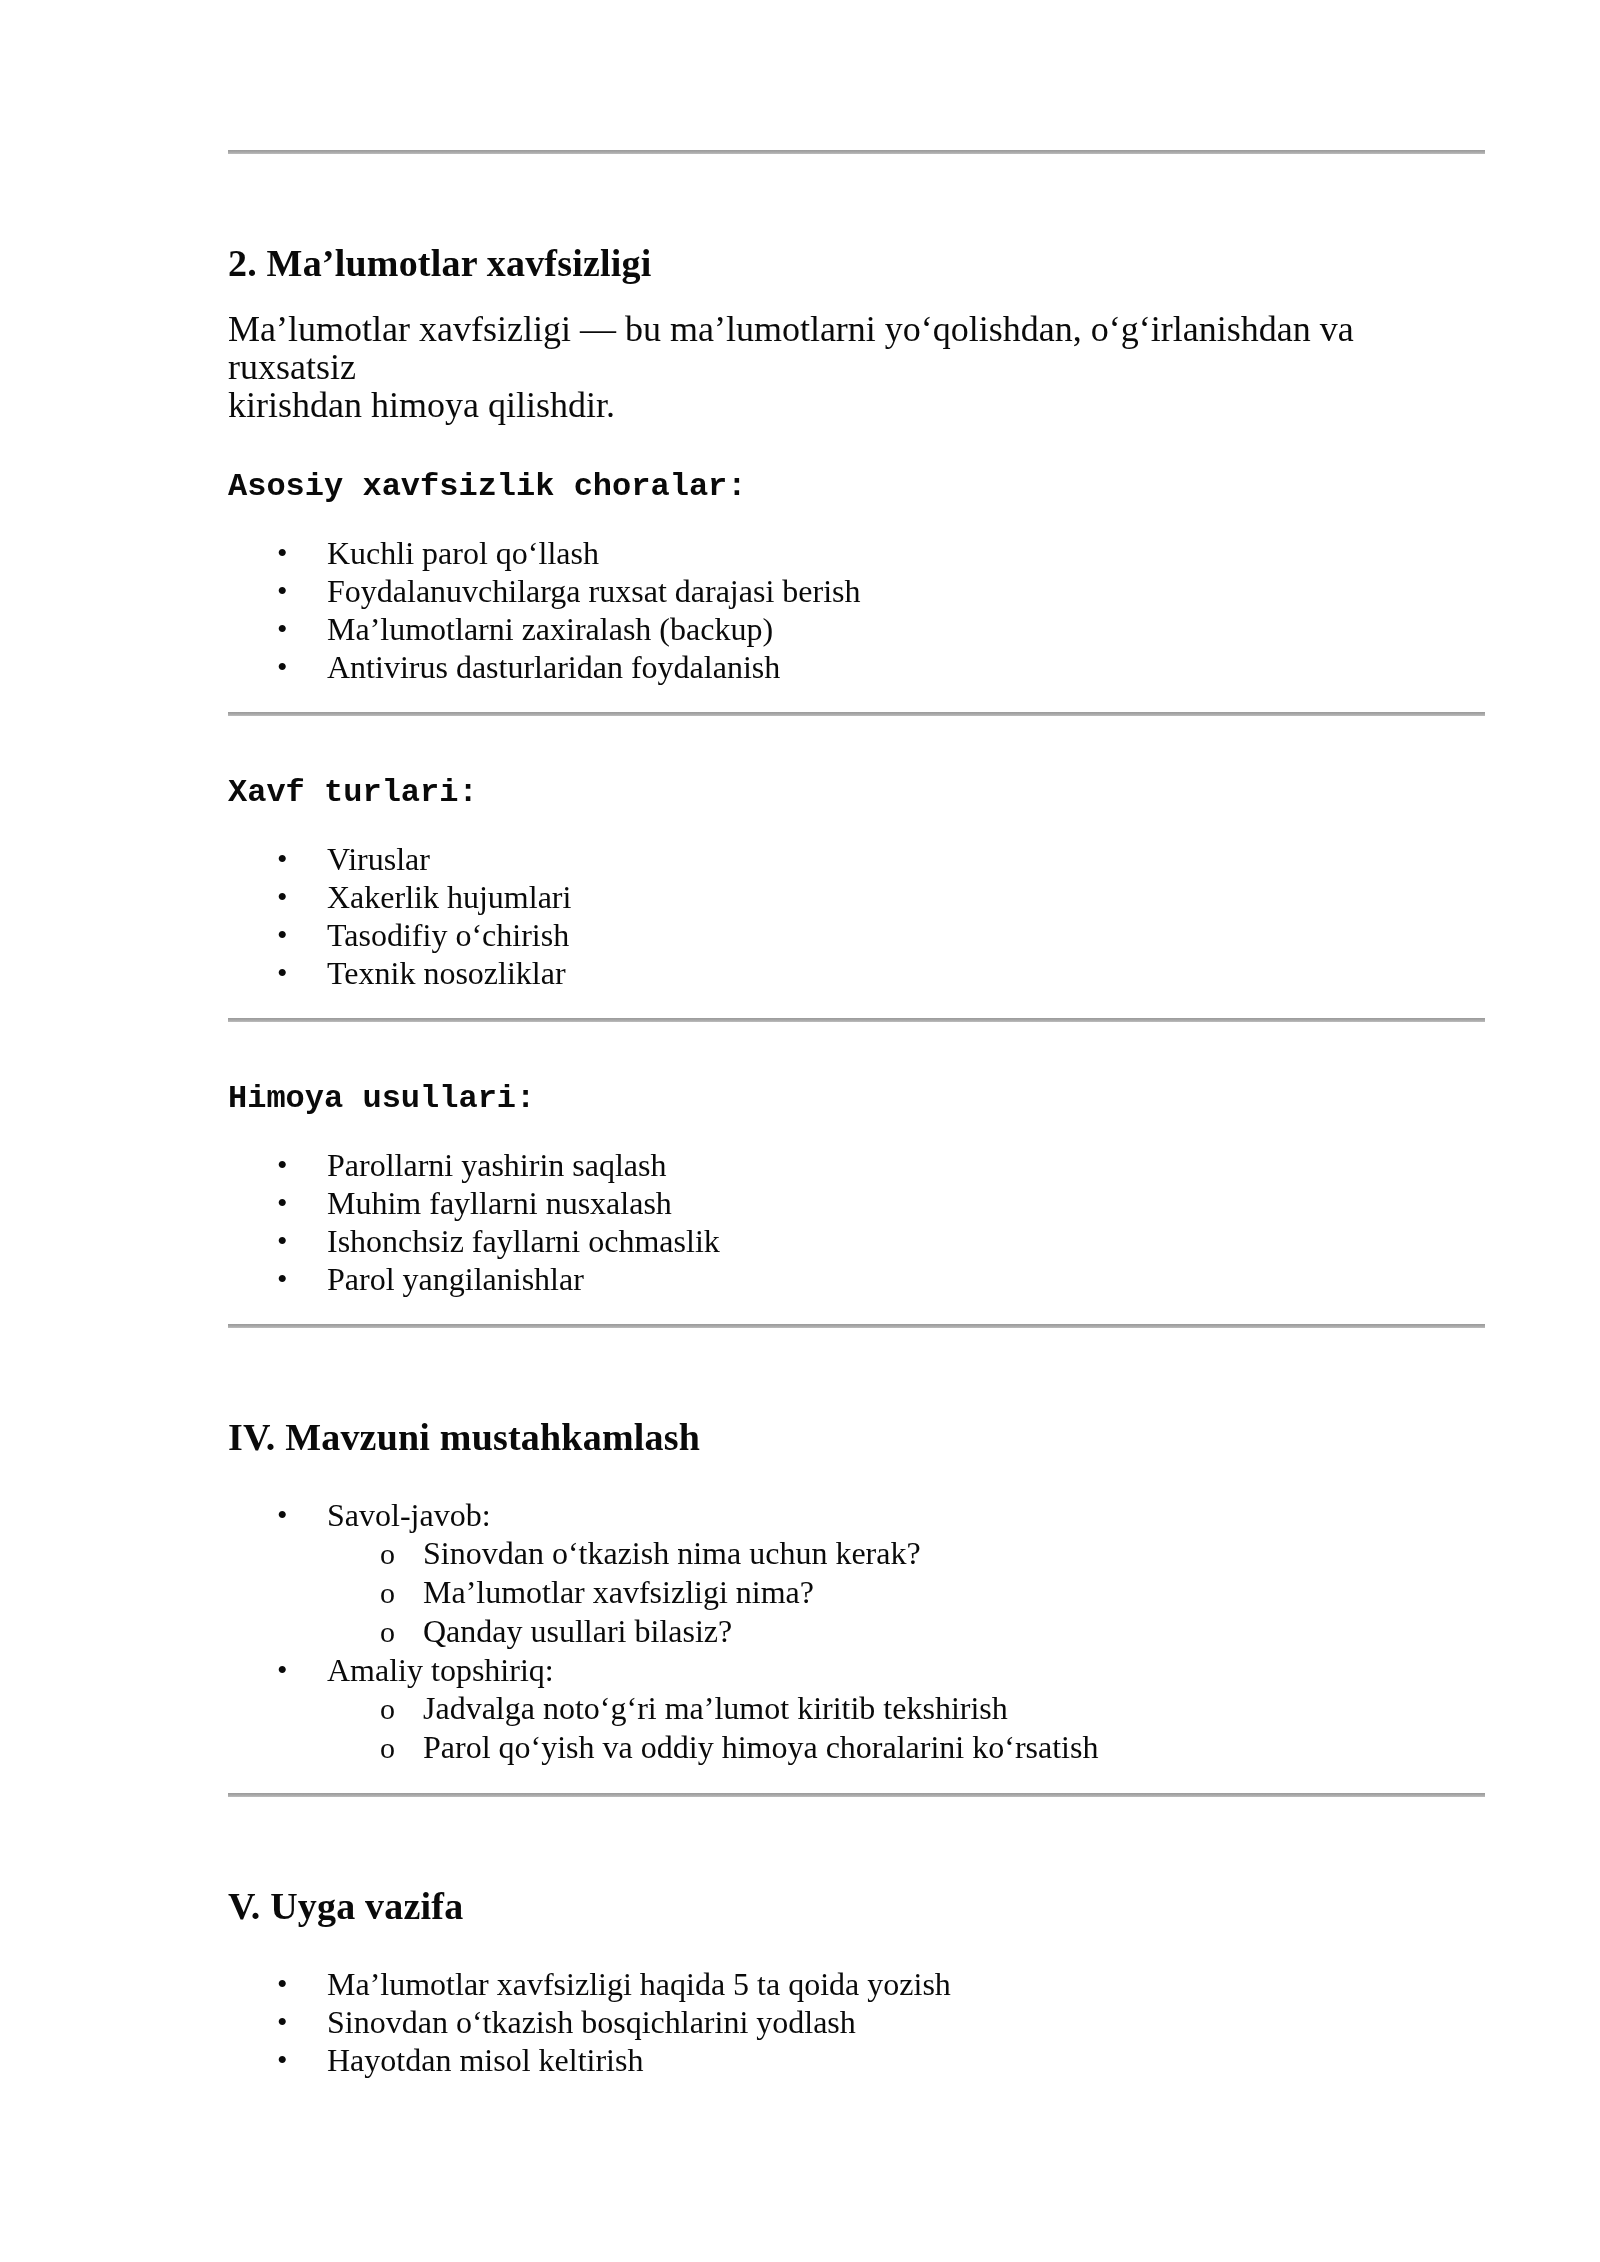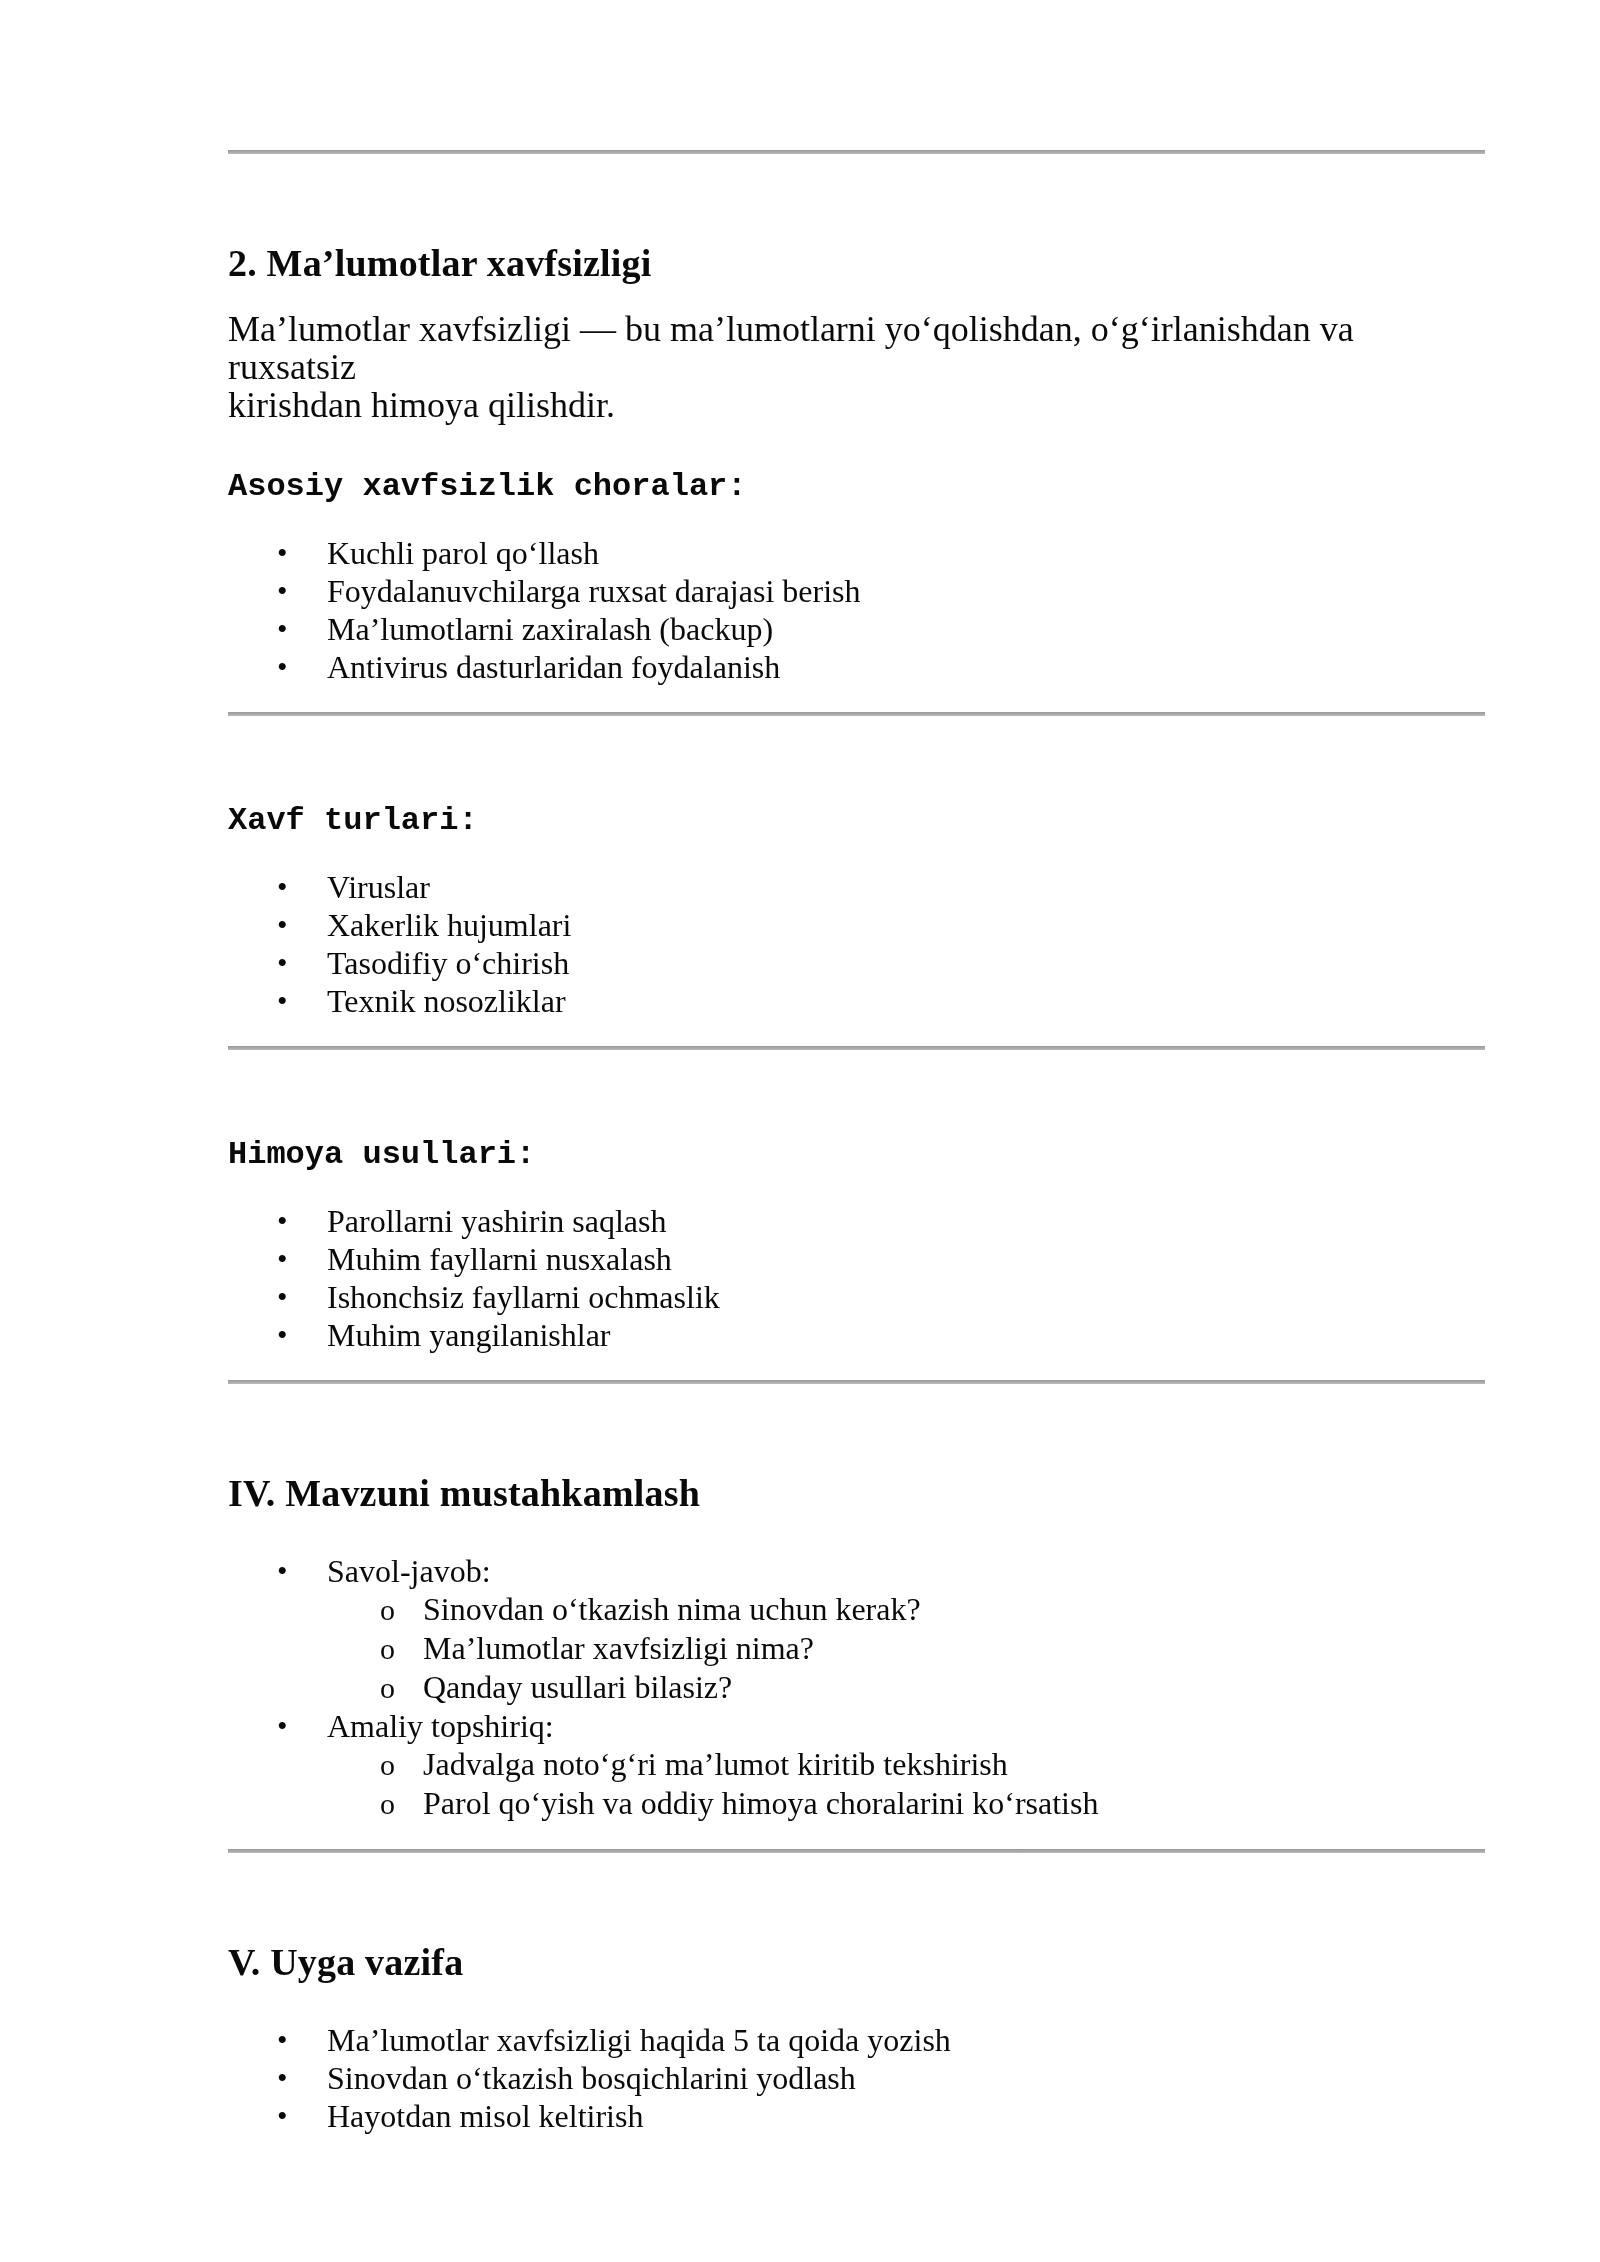--- a/index.html
+++ b/index.html
@@ -37,21 +37,21 @@
     font-weight:bold;
     letter-spacing:0.2px;
   }
   .b-h3{
     margin-top:44px;
     font-size:32px;
     line-height:38px;
     font-weight:bold;
     font-family:Liberation Mono, monospace;
   }
-  .b-hr + .b-h3{ margin-top:86px; }
+  .b-hr + .b-h3{ margin-top:58px; }
   
   .b-p{
     margin-top:24px;
     font-size:36px;
     line-height:38px;
   }
   
   .b-ul{
     margin-top:28px;
     list-style:none;
@@ -107,21 +107,21 @@
       <li class="li lvl1"><span class="marker m1">•</span><span class="li-text">Xakerlik hujumlari</span></li>
       <li class="li lvl1"><span class="marker m1">•</span><span class="li-text">Tasodifiy o‘chirish</span></li>
       <li class="li lvl1"><span class="marker m1">•</span><span class="li-text">Texnik nosozliklar</span></li>
     </ul>
     <div class="b-hr"></div>
     <div class="b-h3">Himoya usullari:</div>
     <ul class="b-ul lvl1">
       <li class="li lvl1"><span class="marker m1">•</span><span class="li-text">Parollarni yashirin saqlash</span></li>
       <li class="li lvl1"><span class="marker m1">•</span><span class="li-text">Muhim fayllarni nusxalash</span></li>
       <li class="li lvl1"><span class="marker m1">•</span><span class="li-text">Ishonchsiz fayllarni ochmaslik</span></li>
-      <li class="li lvl1"><span class="marker m1">•</span><span class="li-text">Muhim yangilanishlar</span></li>
+      <li class="li lvl1"><span class="marker m1">•</span><span class="li-text">Parol yangilanishlar</span></li>
     </ul>
     <div class="b-hr"></div>
     <div class="b-h2">IV. Mavzuni mustahkamlash</div>
     <ul class="b-ul lvl1">
       <li class="li lvl1"><span class="marker m1">•</span><span class="li-text">Savol-javob:</span><ul class="b-ul lvl2">
           <li class="li lvl2"><span class="marker m2">o</span><span class="li-text">Sinovdan o‘tkazish nima uchun kerak?</span></li>
           <li class="li lvl2"><span class="marker m2">o</span><span class="li-text">Ma’lumotlar xavfsizligi nima?</span></li>
           <li class="li lvl2"><span class="marker m2">o</span><span class="li-text">Qanday usullari bilasiz?</span></li>
         </ul></li>
       <li class="li lvl1"><span class="marker m1">•</span><span class="li-text">Amaliy topshiriq:</span><ul class="b-ul lvl2">

